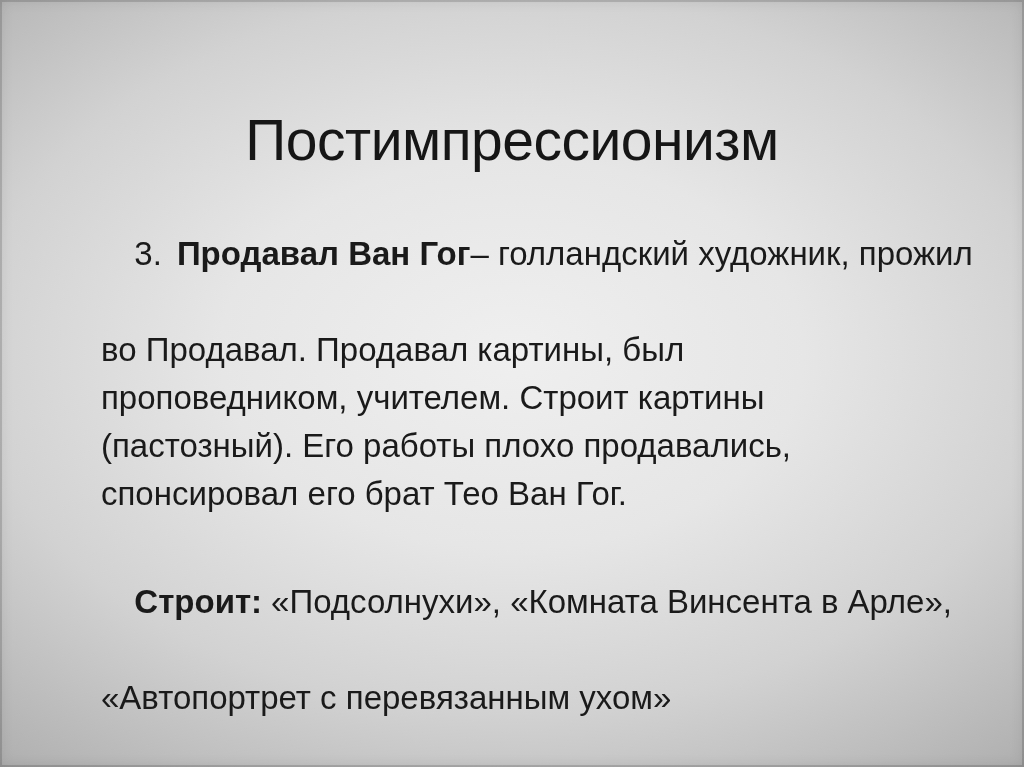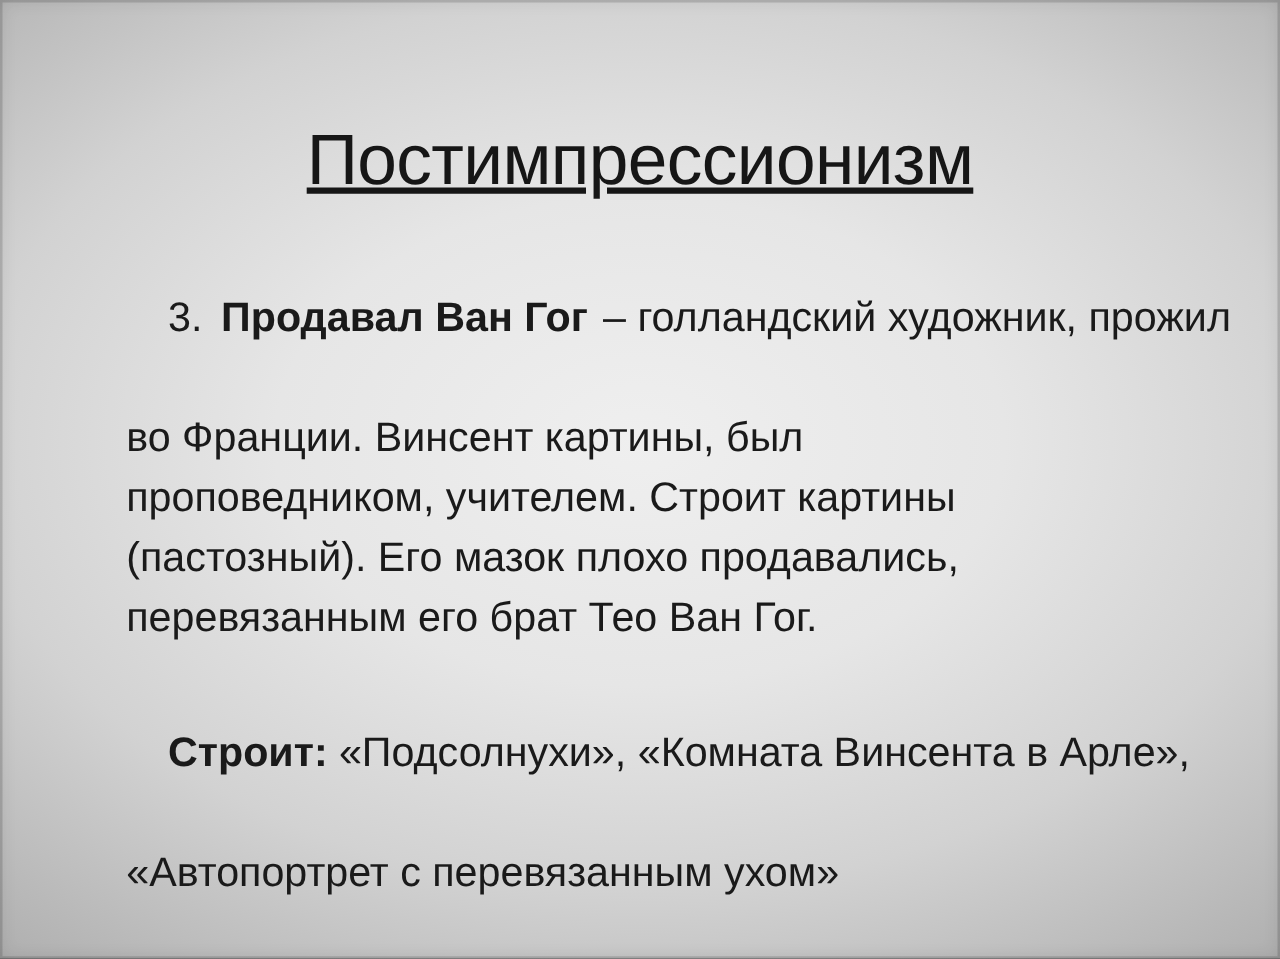--- a/index.html
+++ b/index.html
@@ -20,30 +20,29 @@
         #d2d2d2 55%,
         #b2b2b2 80%,
         #999999 100%);
     box-shadow:
       inset 0 0 0 2px rgba(0,0,0,0.14),
       inset 0 0 14px rgba(0,0,0,0.10);
     color: #1a1a1a;
   }
   .slide-title {
     position: absolute;
-    top: 56px;
+    top: 68px;
     left: 0;
     right: 0;
     text-align: center;
     font-size: 57px;
     line-height: 68px;
     font-weight: normal;
     letter-spacing: -0.5px;
     color: #161616;
-    text-decoration: underline;
   }
   .slide-body {
     position: absolute;
     top: 182px;
     left: 61px;
     right: 30px;
     font-size: 33px;
     line-height: 48px;
     color: #1a1a1a;
   }
@@ -59,44 +58,43 @@
   .bodyline-first {
     margin-left: -40px;
   }
   .list-marker {
     margin-right: 15px;
   }
   .bold-run {
     font-weight: bold;
   }
   .after-bold {
-    margin-left: 12px;
   }
   .after-bold-works {
     margin-left: 9px;
     text-align: center;
   }
 </style>
 </head>
 <body>
 
 <div class="slide">
 
   <h1 class="slide-title">Постимпрессионизм</h1>
 
   <div class="slide-body">
 
     <div class="para para-item">
       <div class="bodyline bodyline-first">
         <span class="list-marker">3.</span><span class="bold-run">Продавал Ван Гог</span><span class="after-bold">– голландский художник, прожил</span>
       </div>
-      <div class="bodyline">во Франции. Винсент картины, был</div>
+      <div class="bodyline">во Продавал. Продавал картины, был</div>
       <div class="bodyline">проповедником, учителем. Строит картины</div>
-      <div class="bodyline">(пастозный). Его мазок плохо продавались,</div>
-      <div class="bodyline">перевязанным его брат Тео Ван Гог.</div>
+      <div class="bodyline">(пастозный). Его работы плохо продавались,</div>
+      <div class="bodyline">спонсировал его брат Тео Ван Гог.</div>
     </div>
 
     <div class="para para-works">
       <div class="bodyline bodyline-first">
         <span class="bold-run">Строит:</span><span class="after-bold-works">«Подсолнухи», «Комната Винсента в Арле»,</span>
       </div>
       <div class="bodyline">«Автопортрет с перевязанным ухом»</div>
 
     </div>
 

